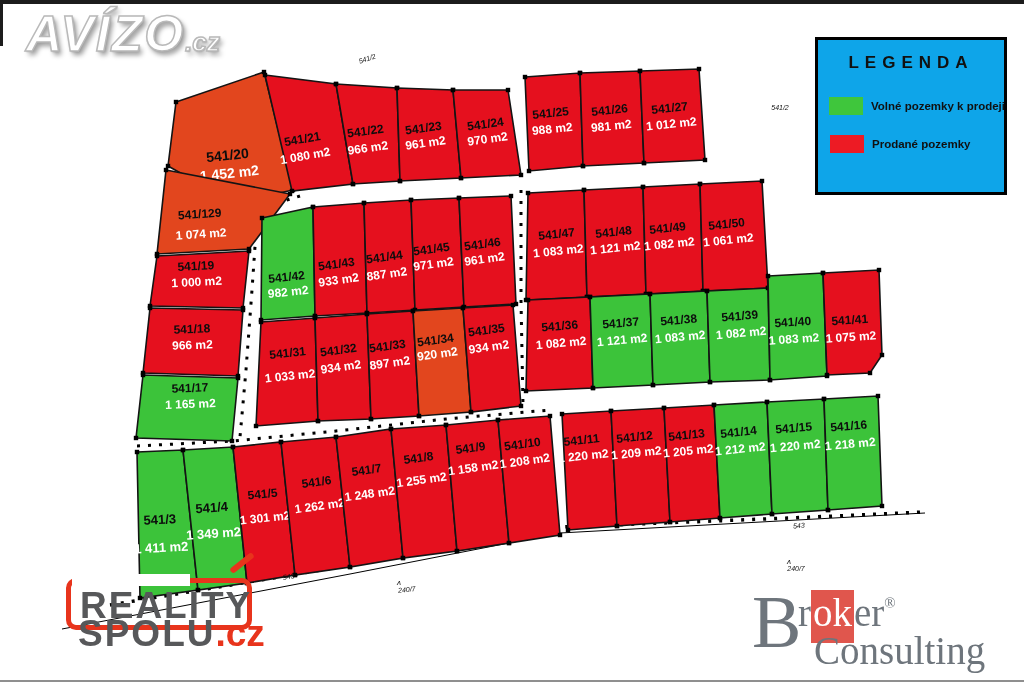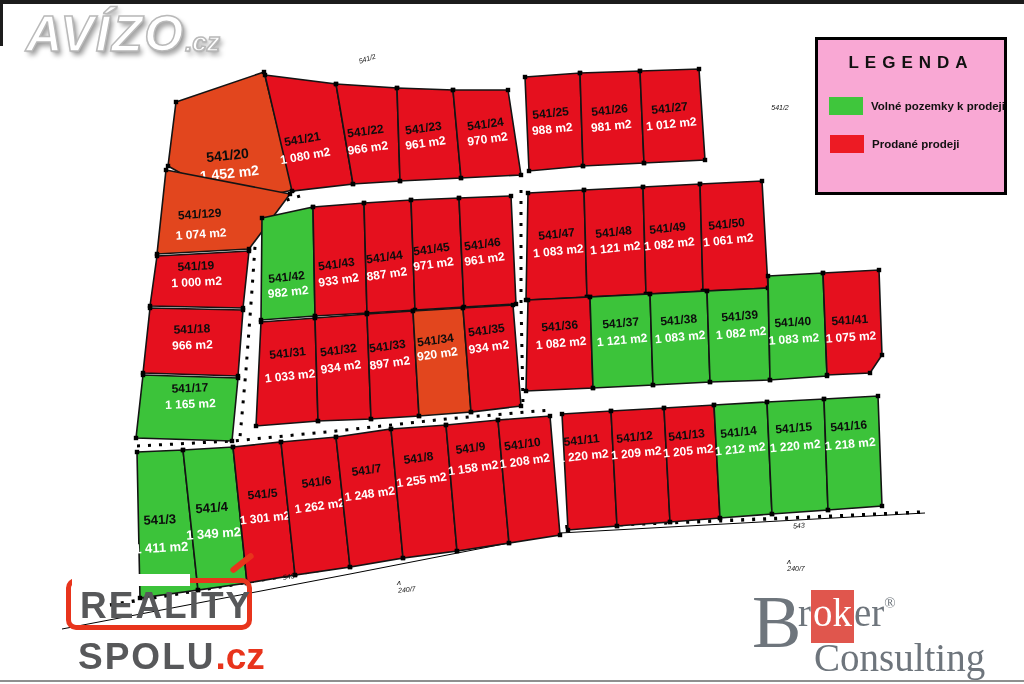--- a/index.html
+++ b/index.html
@@ -12,47 +12,47 @@
 
   
   .avizo{position:absolute;left:26px;top:5px;z-index:3;color:#fff;
          font-weight:bold;font-style:italic;font-size:50px;letter-spacing:2px;
          -webkit-text-stroke:1.5px #b9b9b9;
          text-shadow:3px 4px 5px #9a9a9a,1px 1px 2px #aaa;}
   .avizo .cz{font-size:26px;letter-spacing:0;}
 
   
   .legend{position:absolute;left:815px;top:37px;width:192px;height:158px;z-index:3;
-          background:#f9a8d4;border:3px solid #000;box-sizing:border-box;}
+          background:#0ea5e9;border:3px solid #000;box-sizing:border-box;}
   .legend-title{text-align:center;margin-top:13px;font-weight:bold;font-size:17px;letter-spacing:6px;color:#111;}
   .legend-item{display:flex;align-items:center;margin:0 0 0 12px;}
   .legend-item.first{margin-top:24px;justify-content:center;}
   .legend-item.second{margin-top:20px;}
   .swatch{width:34px;height:18px;display:inline-block;flex:0 0 auto;}
   .legend-label{font-weight:bold;font-size:11.5px;color:#111;margin-left:8px;white-space:nowrap;}
 
   
   .rs{position:absolute;left:0;top:0;z-index:3;}
   .rs-frame{position:absolute;left:66px;top:578px;width:186px;height:52px;
             border:5px solid #e8341c;border-radius:10px;box-sizing:border-box;}
   .rs-frame-mask{position:absolute;left:72px;top:574px;width:118px;height:12px;background:#fff;}
   .rs-tick{position:absolute;left:228px;top:560px;width:28px;height:6px;background:#e8341c;
            transform:rotate(-38deg);border-radius:3px;}
   .rs-line1{position:absolute;left:80px;top:585px;font-weight:bold;font-size:37px;
             letter-spacing:2px;color:#57585a;}
-  .rs-line2{position:absolute;left:78px;top:636px;font-weight:bold;font-size:37px;
+  .rs-line2{position:absolute;left:78px;top:613px;font-weight:bold;font-size:37px;
             letter-spacing:2px;color:#57585a;}
   .rs-line2 .cz{color:#e8341c;letter-spacing:0;}
 
   
   .broker{position:absolute;left:752px;top:583px;z-index:3;
           font-family:"Liberation Serif","DejaVu Serif",serif;color:#6e757c;}
   .broker .bigb{position:absolute;left:0;top:2px;font-size:74px;line-height:1;}
   .broker .l1{position:absolute;left:46px;top:10px;font-size:39px;line-height:1;white-space:nowrap;}
-  .broker .l2{position:absolute;left:62px;top:55px;font-size:39px;line-height:1;white-space:nowrap;}
+  .broker .l2{position:absolute;left:62px;top:48px;font-size:39px;line-height:1;white-space:nowrap;}
   .broker .okbox{background:#e0564d;color:#fff;padding:1px 2px 9px 2px;}
   .broker .reg{font-size:15px;vertical-align:18px;}
 </style>
 </head>
 <body>
 
 <div class="topbar"></div>
 <div class="leftnotch"></div>
 
 <svg class="map" width="1024" height="684" viewBox="0 0 1024 684" id="mapsvg">
@@ -582,21 +582,21 @@
 <div class="avizo"><span>AVÍZO</span><span class="cz">.cz</span></div>
 
 <div class="legend">
   <div class="legend-title">LEGENDA</div>
   <div class="legend-item first">
     <span class="swatch" style="background: rgb(63, 198, 60);"></span>
     <span class="legend-label">Volné pozemky k prodeji</span>
   </div>
   <div class="legend-item second">
     <span class="swatch" style="background: rgb(237, 27, 36);"></span>
-    <span class="legend-label">Prodané prodeji</span>
+    <span class="legend-label">Prodané pozemky</span>
   </div>
 </div>
 
 <div class="rs">
   <div class="rs-frame"></div>
   <div class="rs-frame-mask"></div>
   <div class="rs-tick"></div>
   <div class="rs-line1">REALITY</div>
   <div class="rs-line2"><span>SPOLU</span><span class="cz">.cz</span></div>
 </div>

